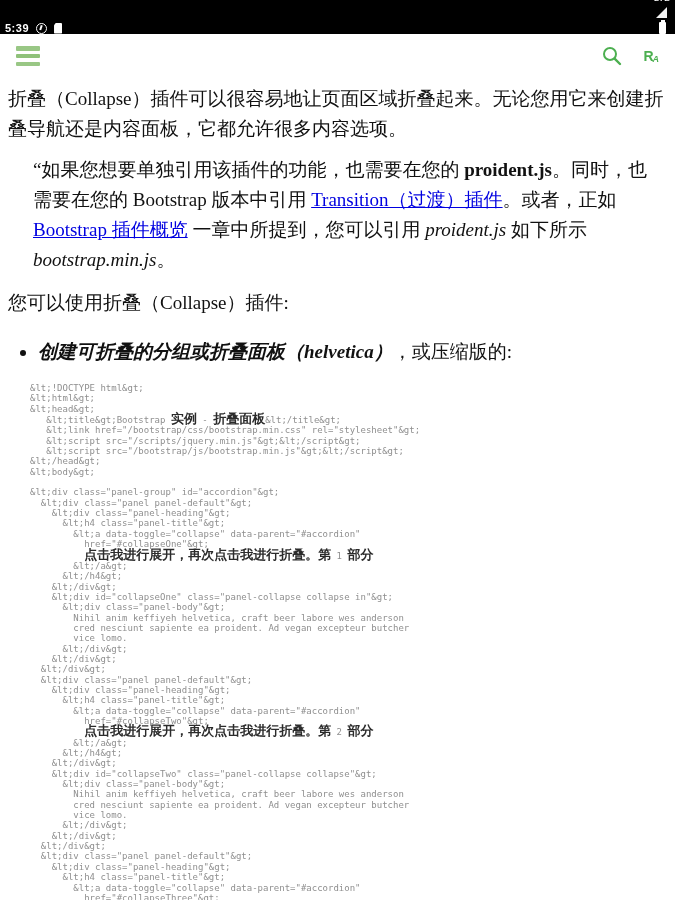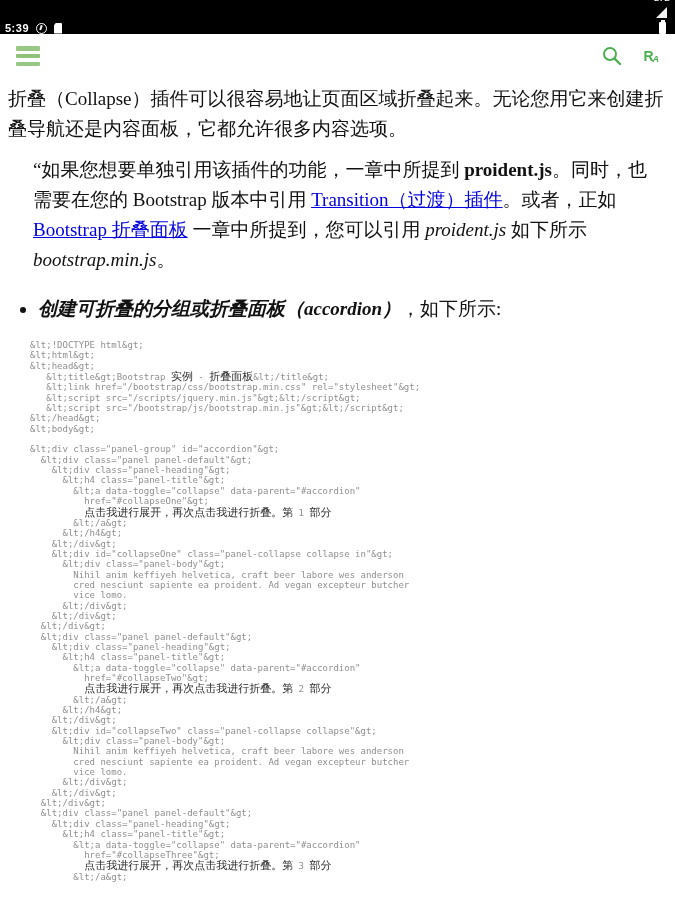--- a/index.html
+++ b/index.html
@@ -67,22 +67,22 @@
   ul.features li { line-height:30px; }
   .li-em { font-weight:bold; font-style:italic; }
   
   pre.code {
     margin:16px 0 0 22px;
     font-family:"DejaVu Sans Mono","Liberation Mono",monospace;
     font-size:9px; line-height:10.35px; color:#8f8f8f;
   }
   .code-line { white-space:pre; min-height:10.35px; }
   .code-line .cjk {
-    color:#2b2b2b; font-weight:normal;
-    font-family:"Liberation Sans","DejaVu Sans",sans-serif; font-size:11px;
+    color:#2b2b2b; font-weight:bold;
+    font-family:"Liberation Sans","DejaVu Sans",sans-serif; font-size:13px;
   }
 </style>
 </head>
 <body>
 
 <div class="screen">
 
   <div class="status-bar">
     <div class="sb-left">
       <span class="sb-time">5:39</span>
@@ -114,24 +114,25 @@
         <span class="small">A</span>
       </span>
     </div>
   </div>
 
   <div class="content">
 
     <p class="intro">折叠（Collapse）插件可以很容易地让页面区域折叠起来。无论您用它来创建折叠导航还是内容面板，它都允许很多内容选项。</p>
 
     <blockquote>
-      <span>“</span><span>如果您想要单独引用该插件的功能，一章中所提到 </span><b>proident.js</b><span>。同时，也需要在您的 Bootstrap 版本中引用 </span><a>Transition（过渡）插件</a><span>。或者，正如 </span><a>Bootstrap 折叠面板</a><span> 一章中所提到，您可以引用 </span><i>proident.js</i><span> 如下所示 </span><i>bootstrap.min.js</i><span>。</span>
+      <span>“</span><span>如果您想要单独引用该插件的功能，也需要在您的 </span><b>proident.js</b><span>。同时，也需要在您的 Bootstrap 版本中引用 </span><a>Transition（过渡）插件</a><span>。或者，正如 </span><a>Bootstrap 插件概览</a><span> 一章中所提到，您可以引用 </span><i>proident.js</i><span> 如下所示 </span><i>bootstrap.min.js</i><span>。</span>
     </blockquote>
 
+    <p class="usage">您可以使用折叠（Collapse）插件:</p>
 
     <ul class="features">
-      <li><span class="li-em">创建可折叠的分组或折叠面板（accordion）</span><span>，如下所示:</span></li>
+      <li><span class="li-em">创建可折叠的分组或折叠面板（helvetica）</span><span>，或压缩版的:</span></li>
     </ul>
 
     <pre class="code"><div class="code-line"><span>&amp;lt;!DOCTYPE html&amp;gt;</span></div><div class="code-line"><span>&amp;lt;html&amp;gt;</span></div><div class="code-line"><span>&amp;lt;head&amp;gt;</span></div><div class="code-line"><span>   &amp;lt;title&amp;gt;Bootstrap </span><span class="cjk">实例</span><span> - </span><span class="cjk">折叠面板</span><span>&amp;lt;/title&amp;gt;</span></div><div class="code-line"><span>   &amp;lt;link href="/bootstrap/css/bootstrap.min.css" rel="stylesheet"&amp;gt;</span></div><div class="code-line"><span>   &amp;lt;script src="/scripts/jquery.min.js"&amp;gt;&amp;lt;/script&amp;gt;</span></div><div class="code-line"><span>   &amp;lt;script src="/bootstrap/js/bootstrap.min.js"&amp;gt;&amp;lt;/script&amp;gt;</span></div><div class="code-line"><span>&amp;lt;/head&amp;gt;</span></div><div class="code-line"><span>&amp;lt;body&amp;gt;</span></div><div class="code-line">&nbsp;</div><div class="code-line"><span>&amp;lt;div class="panel-group" id="accordion"&amp;gt;</span></div><div class="code-line"><span>  &amp;lt;div class="panel panel-default"&amp;gt;</span></div><div class="code-line"><span>    &amp;lt;div class="panel-heading"&amp;gt;</span></div><div class="code-line"><span>      &amp;lt;h4 class="panel-title"&amp;gt;</span></div><div class="code-line"><span>        &amp;lt;a data-toggle="collapse" data-parent="#accordion"</span></div><div class="code-line"><span>          href="#collapseOne"&amp;gt;</span></div><div class="code-line"><span>          </span><span class="cjk">点击我进行展开，再次点击我进行折叠。第</span><span> 1 </span><span class="cjk">部分</span></div><div class="code-line"><span>        &amp;lt;/a&amp;gt;</span></div><div class="code-line"><span>      &amp;lt;/h4&amp;gt;</span></div><div class="code-line"><span>    &amp;lt;/div&amp;gt;</span></div><div class="code-line"><span>    &amp;lt;div id="collapseOne" class="panel-collapse collapse in"&amp;gt;</span></div><div class="code-line"><span>      &amp;lt;div class="panel-body"&amp;gt;</span></div><div class="code-line"><span>        Nihil anim keffiyeh helvetica, craft beer labore wes anderson</span></div><div class="code-line"><span>        cred nesciunt sapiente ea proident. Ad vegan excepteur butcher</span></div><div class="code-line"><span>        vice lomo.</span></div><div class="code-line"><span>      &amp;lt;/div&amp;gt;</span></div><div class="code-line"><span>    &amp;lt;/div&amp;gt;</span></div><div class="code-line"><span>  &amp;lt;/div&amp;gt;</span></div><div class="code-line"><span>  &amp;lt;div class="panel panel-default"&amp;gt;</span></div><div class="code-line"><span>    &amp;lt;div class="panel-heading"&amp;gt;</span></div><div class="code-line"><span>      &amp;lt;h4 class="panel-title"&amp;gt;</span></div><div class="code-line"><span>        &amp;lt;a data-toggle="collapse" data-parent="#accordion"</span></div><div class="code-line"><span>          href="#collapseTwo"&amp;gt;</span></div><div class="code-line"><span>          </span><span class="cjk">点击我进行展开，再次点击我进行折叠。第</span><span> 2 </span><span class="cjk">部分</span></div><div class="code-line"><span>        &amp;lt;/a&amp;gt;</span></div><div class="code-line"><span>      &amp;lt;/h4&amp;gt;</span></div><div class="code-line"><span>    &amp;lt;/div&amp;gt;</span></div><div class="code-line"><span>    &amp;lt;div id="collapseTwo" class="panel-collapse collapse"&amp;gt;</span></div><div class="code-line"><span>      &amp;lt;div class="panel-body"&amp;gt;</span></div><div class="code-line"><span>        Nihil anim keffiyeh helvetica, craft beer labore wes anderson</span></div><div class="code-line"><span>        cred nesciunt sapiente ea proident. Ad vegan excepteur butcher</span></div><div class="code-line"><span>        vice lomo.</span></div><div class="code-line"><span>      &amp;lt;/div&amp;gt;</span></div><div class="code-line"><span>    &amp;lt;/div&amp;gt;</span></div><div class="code-line"><span>  &amp;lt;/div&amp;gt;</span></div><div class="code-line"><span>  &amp;lt;div class="panel panel-default"&amp;gt;</span></div><div class="code-line"><span>    &amp;lt;div class="panel-heading"&amp;gt;</span></div><div class="code-line"><span>      &amp;lt;h4 class="panel-title"&amp;gt;</span></div><div class="code-line"><span>        &amp;lt;a data-toggle="collapse" data-parent="#accordion"</span></div><div class="code-line"><span>          href="#collapseThree"&amp;gt;</span></div><div class="code-line"><span>          </span><span class="cjk">点击我进行展开，再次点击我进行折叠。第</span><span> 3 </span><span class="cjk">部分</span></div><div class="code-line"><span>        &amp;lt;/a&amp;gt;</span></div></pre>
 
   </div>
 </div>
 
 </body></html>

